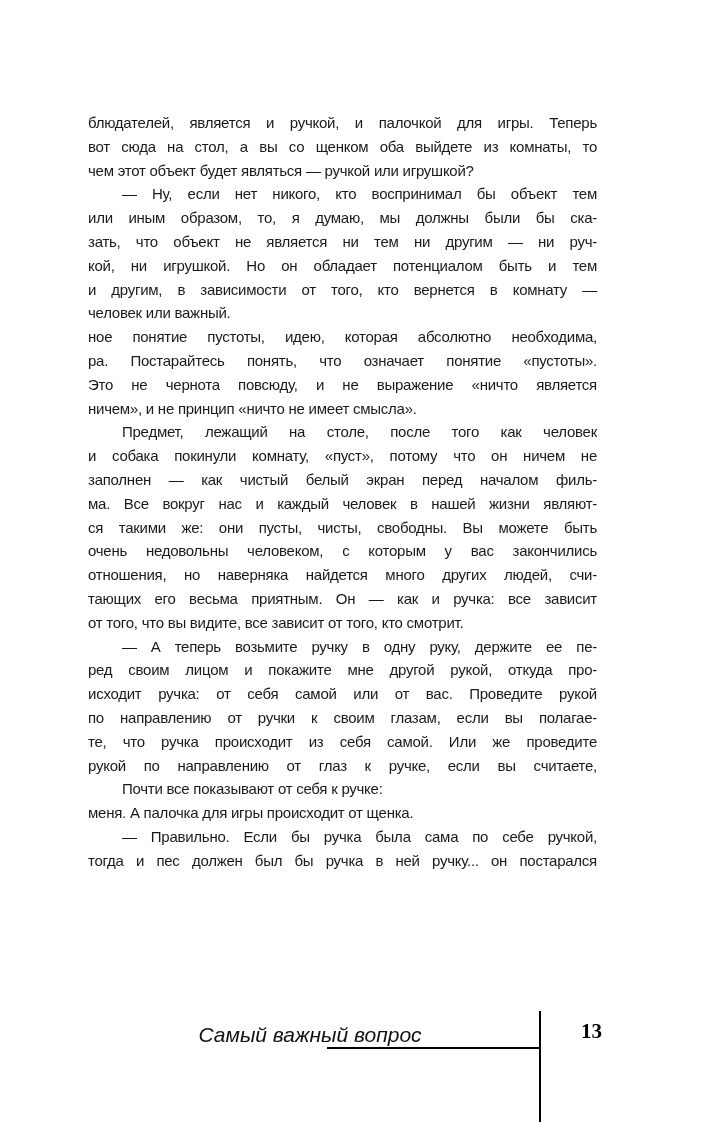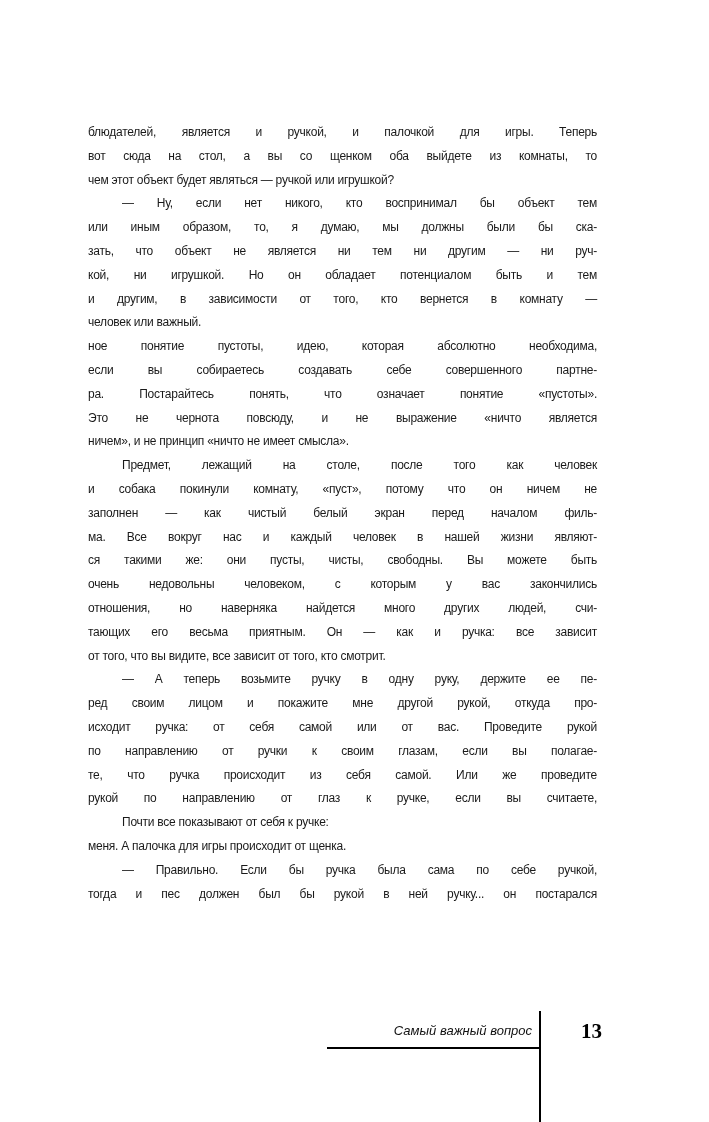--- a/index.html
+++ b/index.html
@@ -10,36 +10,35 @@
     background: #ffffff;
     font-family: "Liberation Sans", "DejaVu Sans", sans-serif;
     color: #1a1a1a;
     overflow: hidden;
   }
   .text-block {
     position: absolute;
     left: 88px;
     top: 111px;
     width: 509px;
-    font-size: 12px;
+    font-size: 15px;
     line-height: 23.8px;
     letter-spacing: -0.25px;
-    margin-top: 10px;
   }
   .line { text-align: left; }
   .line.just { text-align: justify; text-align-last: justify; }
   .line.indent { text-indent: 34px; }
   .running-title {
     position: absolute;
     left: 88px;
     top: 1023px;
     width: 444px;
-    text-align: right;
+    text-align: center;
     font-style: italic;
-    font-size: 13px;
+    font-size: 21px;
     letter-spacing: 0;
     color: #111111;
   }
   .footer-rule-h {
     position: absolute;
     left: 327px;
     top: 1047px;
     width: 213px;
     height: 2px;
     background: #000000;
@@ -72,21 +71,20 @@
       <div class="line just">блюдателей, является и ручкой, и палочкой для игры. Теперь</div>
       <div class="line just">вот сюда на стол, а вы со щенком оба выйдете из комнаты, то</div>
       <div class="line">чем этот объект будет являться — ручкой или игрушкой?</div>
       <div class="line just indent">— Ну, если нет никого, кто воспринимал бы объект тем</div>
       <div class="line just">или иным образом, то, я думаю, мы должны были бы ска-</div>
       <div class="line just">зать, что объект не является ни тем ни другим — ни руч-</div>
       <div class="line just">кой, ни игрушкой. Но он обладает потенциалом быть и тем</div>
       <div class="line just">и другим, в зависимости от того, кто вернется в комнату —</div>
       <div class="line">человек или важный.</div>
       <div class="line just">ное понятие пустоты, идею, которая абсолютно необходима,</div>
-      <div class="line just">если вы собираетесь создавать себе совершенного партне-</div>
       <div class="line just">ра. Постарайтесь понять, что означает понятие «пустоты».</div>
       <div class="line just">Это не чернота повсюду, и не выражение «ничто является</div>
       <div class="line">ничем», и не принцип «ничто не имеет смысла».</div>
       <div class="line just indent">Предмет, лежащий на столе, после того как человек</div>
       <div class="line just">и собака покинули комнату, «пуст», потому что он ничем не</div>
       <div class="line just">заполнен — как чистый белый экран перед началом филь-</div>
       <div class="line just">ма. Все вокруг нас и каждый человек в нашей жизни являют-</div>
       <div class="line just">ся такими же: они пусты, чисты, свободны. Вы можете быть</div>
       <div class="line just">очень недовольны человеком, с которым у вас закончились</div>
       <div class="line just">отношения, но наверняка найдется много других людей, счи-</div>
@@ -94,19 +92,19 @@
       <div class="line">от того, что вы видите, все зависит от того, кто смотрит.</div>
       <div class="line just indent">— А теперь возьмите ручку в одну руку, держите ее пе-</div>
       <div class="line just">ред своим лицом и покажите мне другой рукой, откуда про-</div>
       <div class="line just">исходит ручка: от себя самой или от вас. Проведите рукой</div>
       <div class="line just">по направлению от ручки к своим глазам, если вы полагае-</div>
       <div class="line just">те, что ручка происходит из себя самой. Или же проведите</div>
       <div class="line just">рукой по направлению от глаз к ручке, если вы считаете,</div>
       <div class="line indent">Почти все показывают от себя к ручке:</div>
       <div class="line">меня. А палочка для игры происходит от щенка.</div>
       <div class="line just indent">— Правильно. Если бы ручка была сама по себе ручкой,</div>
-      <div class="line just">тогда и пес должен был бы рукой в ней ручку... он постарался</div>
+      <div class="line just">тогда и пес должен был бы ручка в ней ручку... он постарался</div>
     </div>
   <div class="running-title">Самый важный вопрос</div>
   <div class="footer-rule-h"></div>
   <div class="footer-rule-v"></div>
   <div class="page-number">13</div>
 </div>
 
 </body></html>

